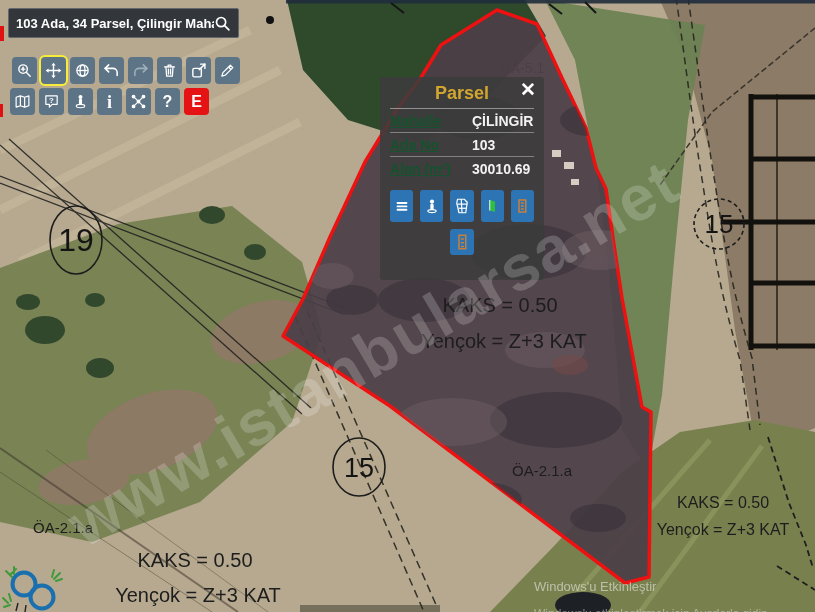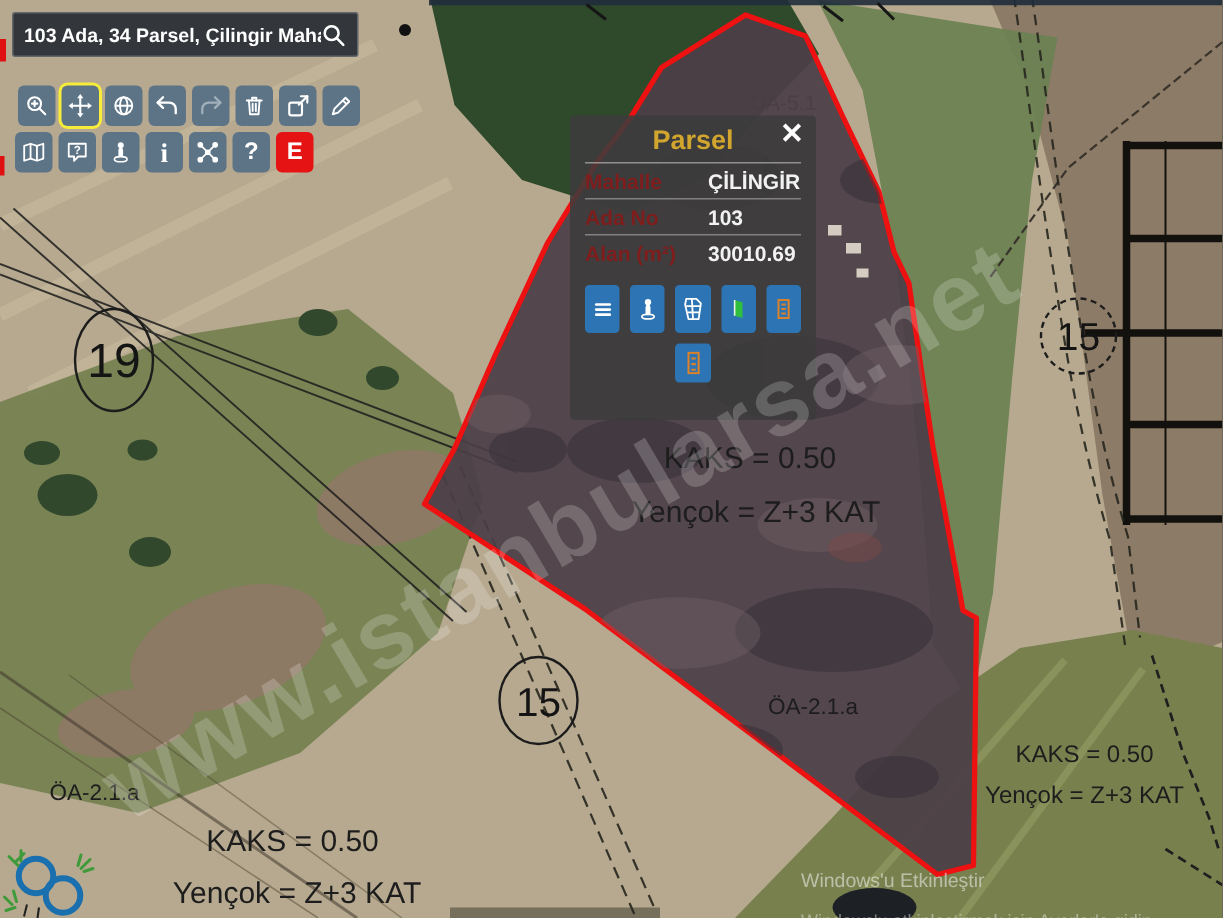--- a/index.html
+++ b/index.html
@@ -30,21 +30,21 @@
   .popup{position:absolute;left:380px;top:77px;width:164px;height:203px;
     background:rgba(60,60,60,.87);border-radius:3px;z-index:6;
     padding:3px 10px;box-sizing:border-box;}
   .popup .title{color:#d2a62e;font-weight:bold;font-size:18px;text-align:center;
     padding:3px 0 4px;border-bottom:1px solid rgba(215,215,215,.55);}
   .popup .close{position:absolute;top:2px;right:8px;font-size:19px;font-weight:900;
     color:#fff;cursor:pointer;line-height:1.2;}
   .prow{display:flex;font-size:14px;font-weight:bold;padding:4px 0 3px;
     border-bottom:1px solid rgba(215,215,215,.45);}
   .prow.last{border-bottom:none;}
-  .prow .lbl{color:#7f1d1d;width:82px;flex:0 0 auto;}
+  .prow .lbl{color:#14532d;width:82px;flex:0 0 auto;text-decoration:underline;}
   .prow .val{color:#f2f2f2;}
   .pbtns{display:flex;justify-content:center;gap:7px;margin-top:10px;}
   .pbtns2{display:flex;justify-content:center;margin-top:7px;}
   .pbtn{width:24px;height:32px;background:#2d74b4;border-radius:3px;
     display:flex;align-items:center;justify-content:center;cursor:pointer;}
   .pbtn.small{height:26px;}
   .pbtn svg{width:18px;height:24px;}
 
   
   .win1{position:absolute;left:534px;top:579px;font-size:13px;

